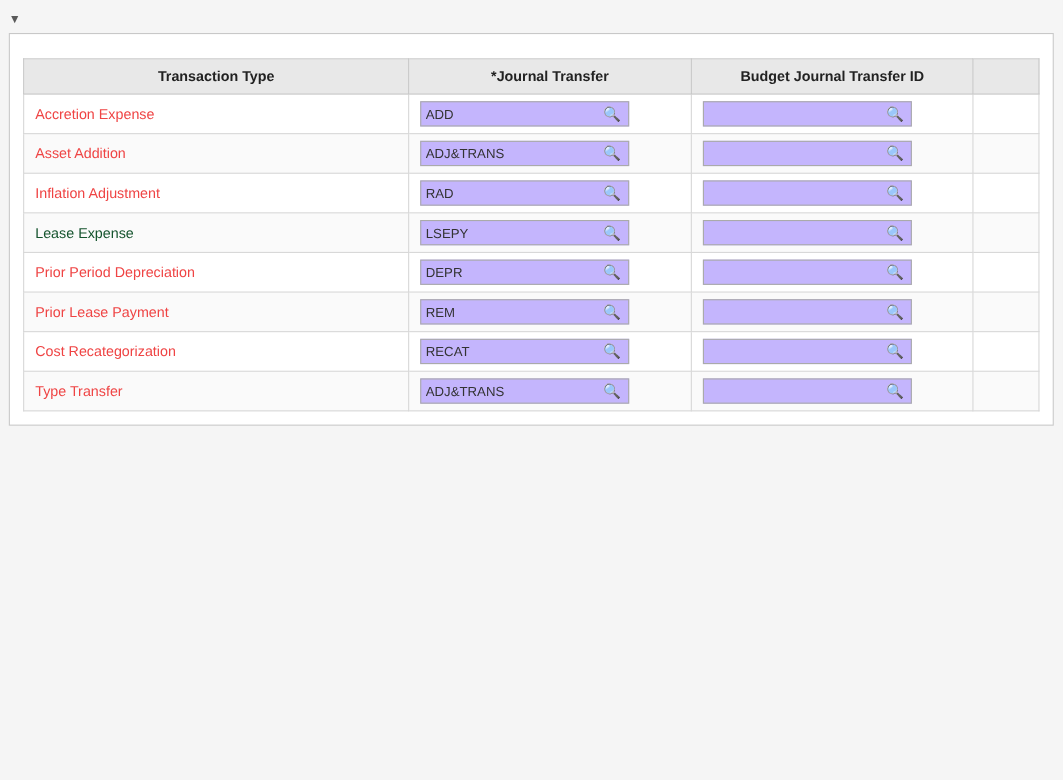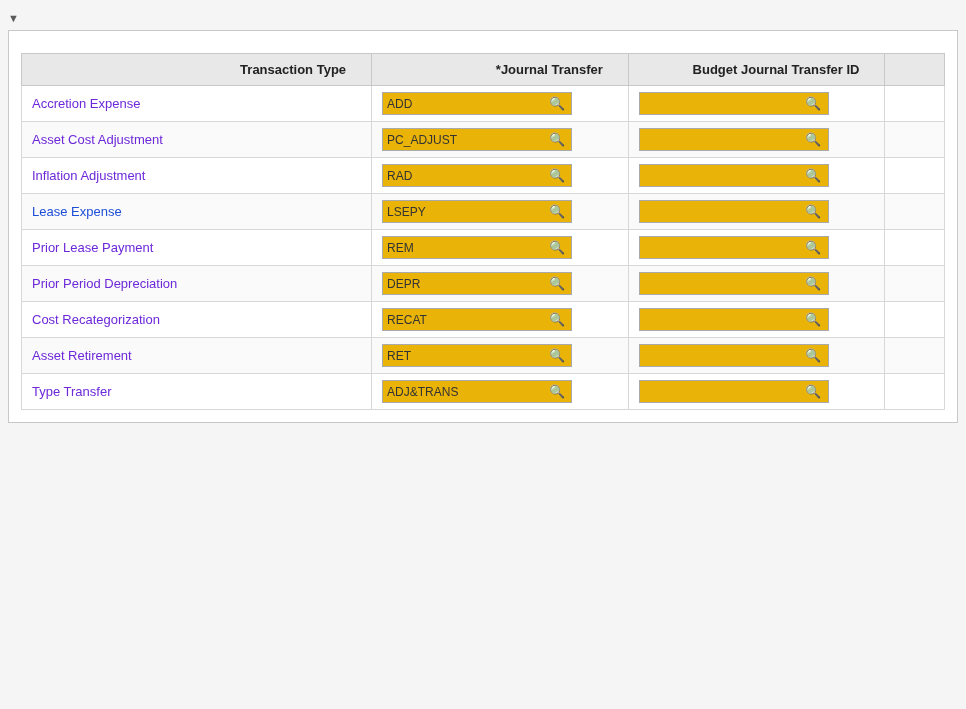--- a/index.html
+++ b/index.html
@@ -58,21 +58,21 @@
       width: 100%;
       border-collapse: collapse;
       border: 1px solid #c8c8c8;
     }
 
     thead tr {
       background: #e8e8e8;
     }
 
     th {
-      text-align: right;
+      text-align: center;
       padding: 8px 25px;
       font-weight: bold;
       font-size: 13px;
       color: #222;
       border: 1px solid #c8c8c8;
     }
 
     td {
       padding: 6px 10px;
       border: 1px solid #d8d8d8;
@@ -81,41 +81,41 @@
 
     tbody tr:nth-child(odd) {
       background: #ffffff;
     }
 
     tbody tr:nth-child(even) {
       background: #fafafa;
     }
 
     .transaction-type-cell {
-      color: #6d28d9;
+      color: #ef4444;
       width: 300px;
     }
 
     .transaction-type-cell.link-style {
-      color: #1d4ed8;
+      color: #14532d;
     }
 
     .template-cell {
       width: 220px;
     }
 
     .budget-cell {
       width: 220px;
     }
 
     .input-with-search {
       display: flex;
       align-items: center;
       border: 1px solid #aaa;
-      background: #eab308;
+      background: #c4b5fd;
       padding: 2px 4px;
       width: 190px;
     }
 
     .input-with-search input {
       border: none;
       outline: none;
       font-size: 12px;
       flex: 1;
       background: transparent;
@@ -169,24 +169,24 @@
             </td>
             <td class="budget-cell">
               <div class="input-with-search">
                 <input type="text" style="">
                 <button class="search-icon-btn">🔍</button>
               </div>
             </td>
             <td class="empty-col"></td>
           </tr>
           <tr>
-            <td class="transaction-type-cell">Asset Cost Adjustment</td>
-            <td class="template-cell">
-              <div class="input-with-search">
-                <input type="text" value="PC_ADJUST" style="">
+            <td class="transaction-type-cell">Asset Addition</td>
+            <td class="template-cell">
+              <div class="input-with-search">
+                <input type="text" value="ADJ&amp;TRANS" style="">
                 <button class="search-icon-btn">🔍</button>
               </div>
             </td>
             <td class="budget-cell">
               <div class="input-with-search">
                 <input type="text" style="">
                 <button class="search-icon-btn">🔍</button>
               </div>
             </td>
             <td class="empty-col"></td>
@@ -217,72 +217,56 @@
             </td>
             <td class="budget-cell">
               <div class="input-with-search">
                 <input type="text" style="">
                 <button class="search-icon-btn">🔍</button>
               </div>
             </td>
             <td class="empty-col"></td>
           </tr>
           <tr>
+            <td class="transaction-type-cell">Prior Period Depreciation</td>
+            <td class="template-cell">
+              <div class="input-with-search">
+                <input type="text" value="DEPR" style="">
+                <button class="search-icon-btn">🔍</button>
+              </div>
+            </td>
+            <td class="budget-cell">
+              <div class="input-with-search">
+                <input type="text" style="">
+                <button class="search-icon-btn">🔍</button>
+              </div>
+            </td>
+            <td class="empty-col"></td>
+          </tr>
+          <tr>
             <td class="transaction-type-cell">Prior Lease Payment</td>
             <td class="template-cell">
               <div class="input-with-search">
                 <input type="text" value="REM" style="">
                 <button class="search-icon-btn">🔍</button>
               </div>
             </td>
             <td class="budget-cell">
               <div class="input-with-search">
                 <input type="text" style="">
                 <button class="search-icon-btn">🔍</button>
               </div>
             </td>
             <td class="empty-col"></td>
           </tr>
           <tr>
-            <td class="transaction-type-cell">Prior Period Depreciation</td>
-            <td class="template-cell">
-              <div class="input-with-search">
-                <input type="text" value="DEPR" style="">
-                <button class="search-icon-btn">🔍</button>
-              </div>
-            </td>
-            <td class="budget-cell">
-              <div class="input-with-search">
-                <input type="text" style="">
-                <button class="search-icon-btn">🔍</button>
-              </div>
-            </td>
-            <td class="empty-col"></td>
-          </tr>
-          <tr>
             <td class="transaction-type-cell">Cost Recategorization</td>
             <td class="template-cell">
               <div class="input-with-search">
                 <input type="text" value="RECAT" style="">
-                <button class="search-icon-btn">🔍</button>
-              </div>
-            </td>
-            <td class="budget-cell">
-              <div class="input-with-search">
-                <input type="text" style="">
-                <button class="search-icon-btn">🔍</button>
-              </div>
-            </td>
-            <td class="empty-col"></td>
-          </tr>
-          <tr>
-            <td class="transaction-type-cell">Asset Retirement</td>
-            <td class="template-cell">
-              <div class="input-with-search">
-                <input type="text" value="RET" style="">
                 <button class="search-icon-btn">🔍</button>
               </div>
             </td>
             <td class="budget-cell">
               <div class="input-with-search">
                 <input type="text" style="">
                 <button class="search-icon-btn">🔍</button>
               </div>
             </td>
             <td class="empty-col"></td>

